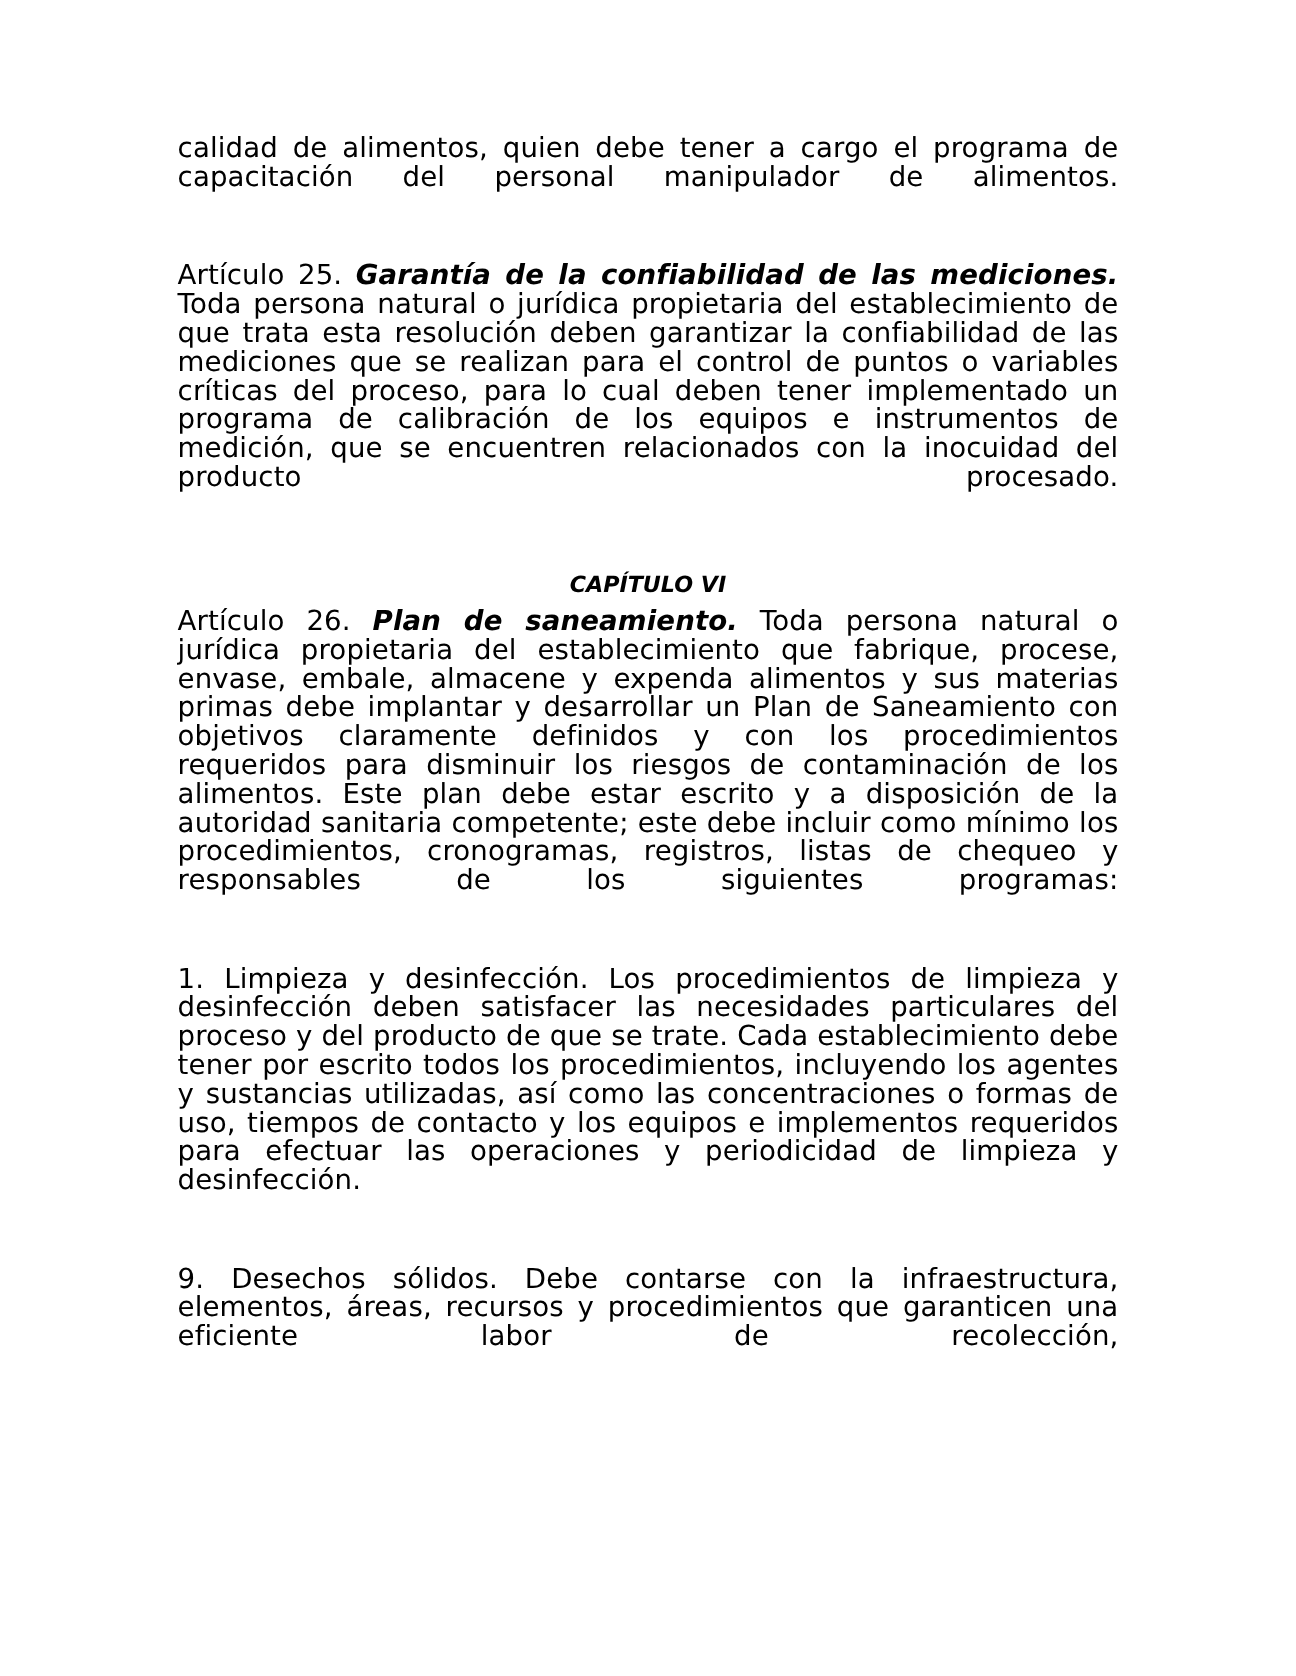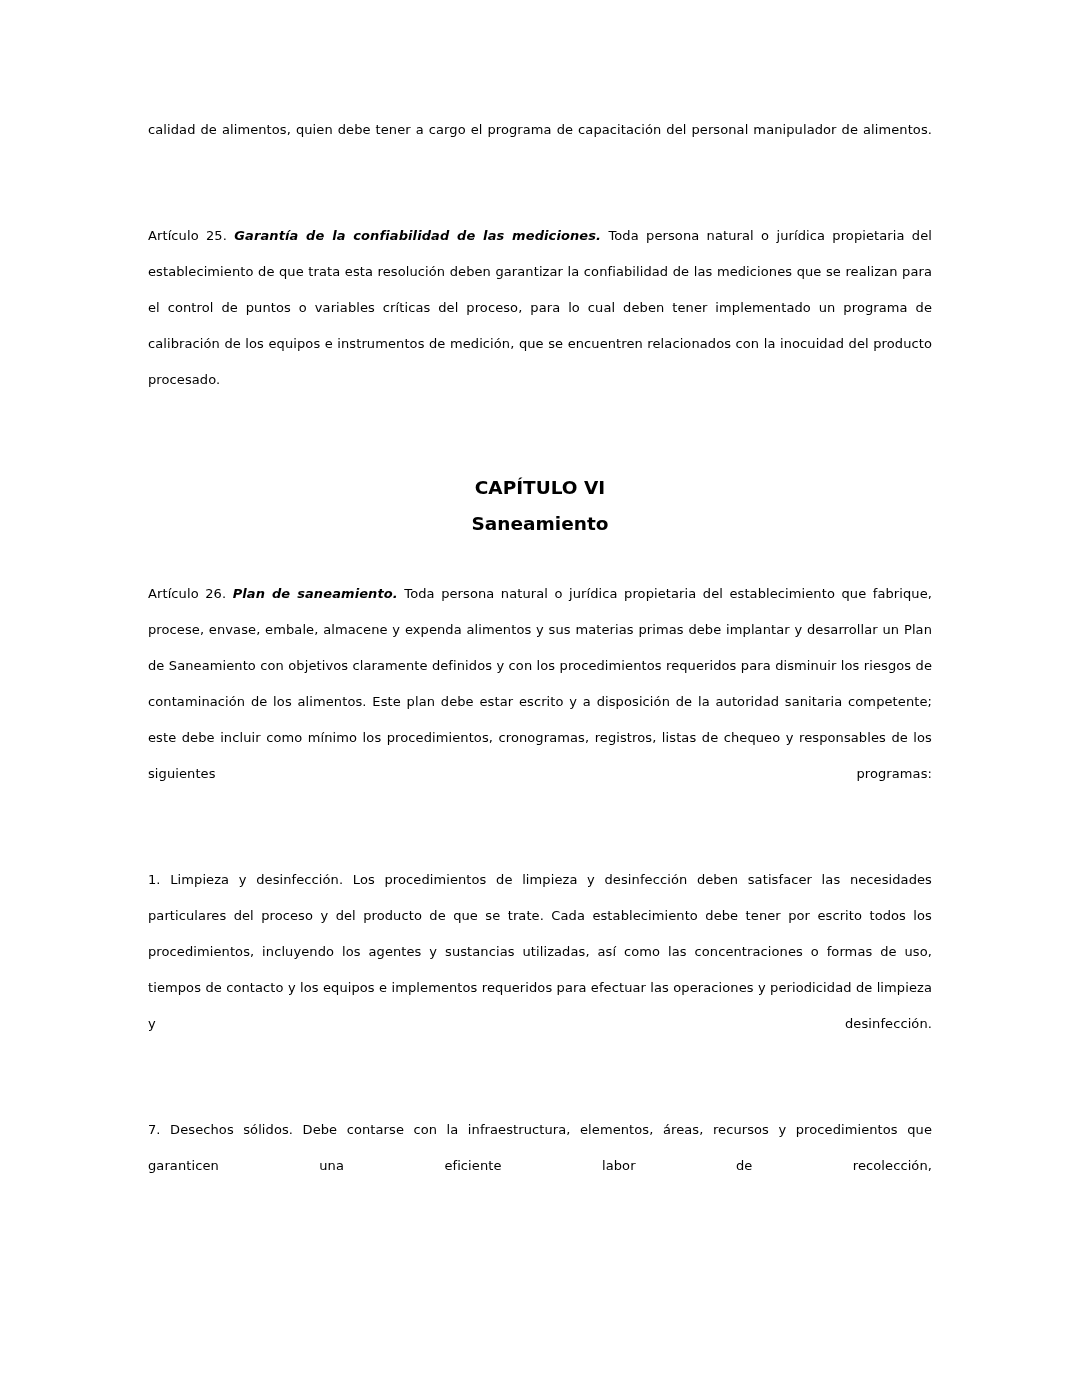--- a/index.html
+++ b/index.html
@@ -18,42 +18,42 @@
     width: 1080px;
     height: 1397px;
     box-sizing: border-box;
     padding: 112px 148px 0 148px;
   }
   .doc-body {
     width: 784px;
   }
   p {
     margin: 0 0 0 0;
-    font-size: 13px;
-    line-height: 36px;
+    font-size: 23px;
+    line-height: 24px;
     text-align: justify;
     text-justify: inter-word;
     letter-spacing: 0.1px;
   }
   .para {
     margin-bottom: 34px;
   }
   .para-tight {
     margin-bottom: 0;
   }
   .bold {
     font-weight: normal;
   }
   .italic {
     font-style: italic;
     font-weight: bold;
   }
   .heading-block {
     margin-top: 36px;
-    margin-bottom: 34px;
+    font-style: italic;
   }
   .heading-line {
     font-weight: bold;
     font-size: 18.5px;
     line-height: 36px;
     text-align: center;
   }
   
   .para::after, .para-tight::after {
     content: "";
@@ -70,29 +70,28 @@
     <p class="para">
       <span>calidad de alimentos, quien debe tener a cargo el programa de capacitación del personal manipulador de alimentos.</span>
     </p>
 
     <p class="para">
       <span class="bold">Artículo 25</span><span>. </span><span class="italic">Garantía de la confiabilidad de las mediciones.</span><span> Toda persona natural o jurídica propietaria del establecimiento de que trata esta resolución deben garantizar la confiabilidad de las mediciones que se realizan para el control de puntos o variables críticas del proceso, para lo cual deben tener implementado un programa de calibración de los equipos e instrumentos de medición, que se encuentren relacionados con la inocuidad del producto procesado.</span>
     </p>
 
     <div class="heading-block">
       <div class="heading-line">CAPÍTULO VI</div>
-      <div class="heading-line">Saneamiento</div>
     </div>
 
     <p class="para">
       <span class="bold">Artículo 26</span><span>. </span><span class="italic">Plan de saneamiento.</span><span> Toda persona natural o jurídica propietaria del establecimiento que fabrique, procese, envase, embale, almacene y expenda alimentos y sus materias primas debe implantar y desarrollar un Plan de Saneamiento con objetivos claramente definidos y con los procedimientos requeridos para disminuir los riesgos de contaminación de los alimentos. Este plan debe estar escrito y a disposición de la autoridad sanitaria competente; este debe incluir como mínimo los procedimientos, cronogramas, registros, listas de chequeo y responsables de los siguientes programas:</span>
     </p>
 
     <p class="para">
       <span>1. Limpieza y desinfección. Los procedimientos de limpieza y desinfección deben satisfacer las necesidades particulares del proceso y del producto de que se trate. Cada establecimiento debe tener por escrito todos los procedimientos, incluyendo los agentes y sustancias utilizadas, así como las concentraciones o formas de uso, tiempos de contacto y los equipos e implementos requeridos para efectuar las operaciones y periodicidad de limpieza y desinfección.</span>
     </p>
 
     <p class="para-tight">
-      <span>7. Desechos sólidos. Debe contarse con la infraestructura, elementos, áreas, recursos y procedimientos que garanticen una eficiente labor de recolección,</span>
+      <span>9. Desechos sólidos. Debe contarse con la infraestructura, elementos, áreas, recursos y procedimientos que garanticen una eficiente labor de recolección,</span>
     </p>
 
   </div>
 </div>
 
 </body></html>

